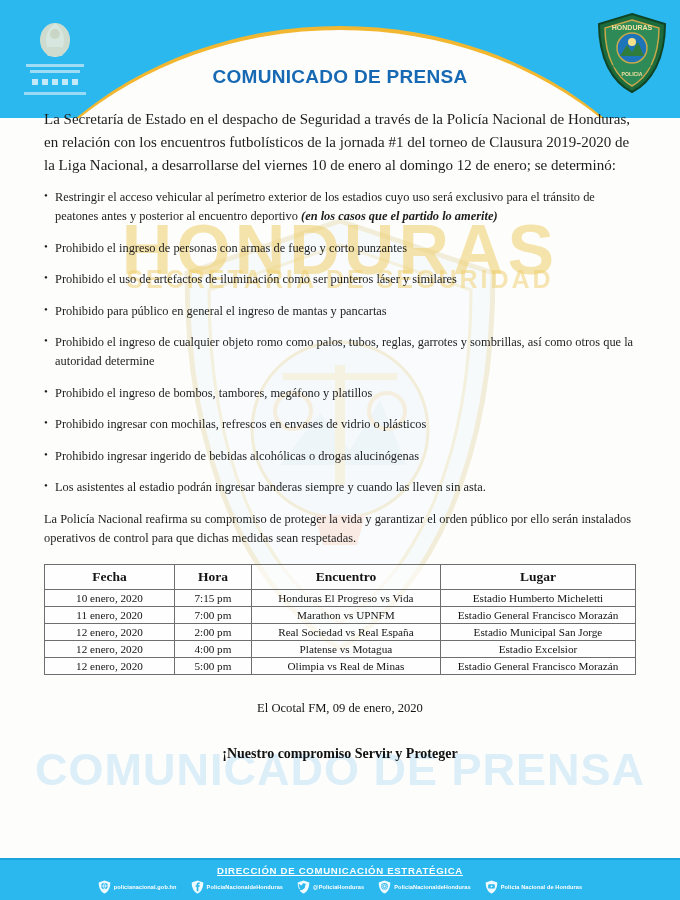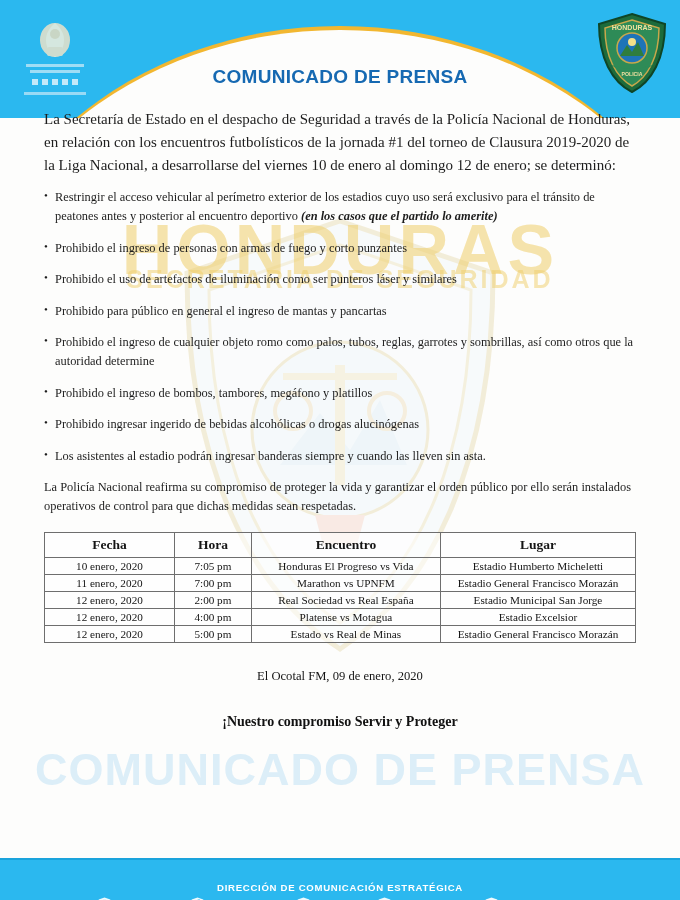--- a/index.html
+++ b/index.html
@@ -233,21 +233,22 @@
     border-top: 2px solid #1AA3DC;
     z-index: 8;
     color: #fff;
   }
   #footer-title {
     text-align: center;
     font-family: "Liberation Sans", sans-serif;
     font-weight: bold;
     font-size: 9.6px;
     letter-spacing: .7px;
-    padding-top: 22px;
+    padding-top: 5px;
+    text-decoration: underline;
   }
   #social-row {
     display: flex;
     justify-content: center;
     align-items: center;
     gap: 14px;
     margin-top: 4px;
   }
   .social-item {
     display: flex;
@@ -309,20 +310,23 @@
         <div class="bullet">
           <span>Prohibido para público en general el ingreso de mantas y pancartas</span>
         </div>
         <div class="bullet">
           <span>Prohibido el ingreso de cualquier objeto romo como palos, tubos, reglas, garrotes y sombrillas, así como otros que la autoridad determine</span>
         </div>
         <div class="bullet">
           <span>Prohibido el ingreso de bombos, tambores, megáfono y platillos</span>
         </div>
         <div class="bullet">
+          <span>Prohibido ingresar con mochilas, refrescos en envases de vidrio o plásticos</span>
+        </div>
+        <div class="bullet">
           <span>Prohibido ingresar ingerido de bebidas alcohólicas o drogas alucinógenas</span>
         </div>
         <div class="bullet">
           <span>Los asistentes al estadio podrán ingresar banderas siempre y cuando las lleven sin asta.</span>
         </div>
       </div>
 
       <p id="closing">La Policía Nacional reafirma su compromiso de proteger la vida y garantizar el orden público por ello serán instalados operativos de control para que dichas medidas sean respetadas.</p>
 
       <table id="fixture-table">
@@ -336,21 +340,21 @@
           <tr>
             <th>Fecha</th>
             <th>Hora</th>
             <th>Encuentro</th>
             <th>Lugar</th>
           </tr>
         </thead>
         <tbody>
           <tr>
             <td>10 enero, 2020</td>
-            <td>7:05 pm</td>
+            <td>7:15 pm</td>
             <td>Honduras El Progreso vs Vida</td>
             <td>Estadio Humberto Micheletti</td>
           </tr>
           <tr>
             <td>11 enero, 2020</td>
             <td>7:00 pm</td>
             <td>Marathon vs UPNFM</td>
             <td>Estadio General Francisco Morazán</td>
           </tr>
           <tr>
@@ -361,21 +365,21 @@
           </tr>
           <tr>
             <td>12 enero, 2020</td>
             <td>4:00 pm</td>
             <td>Platense vs Motagua</td>
             <td>Estadio Excelsior</td>
           </tr>
           <tr>
             <td>12 enero, 2020</td>
             <td>5:00 pm</td>
-            <td>Estado vs Real de Minas</td>
+            <td>Olimpia vs Real de Minas</td>
             <td>Estadio General Francisco Morazán</td>
           </tr>
         </tbody>
       </table>
 
       <div id="signoff">El Ocotal FM, 09 de enero, 2020</div>
       <div id="slogan">¡Nuestro compromiso Servir y Proteger</div>
 
     </div>
   </div>

